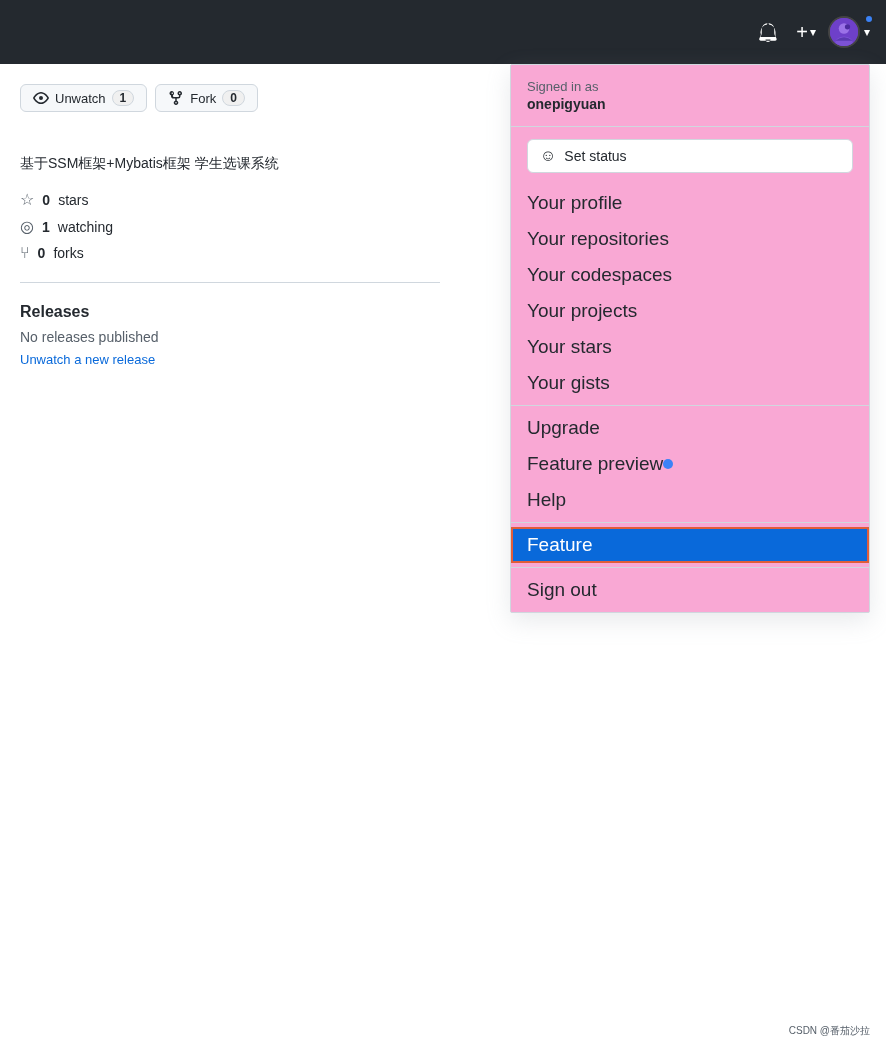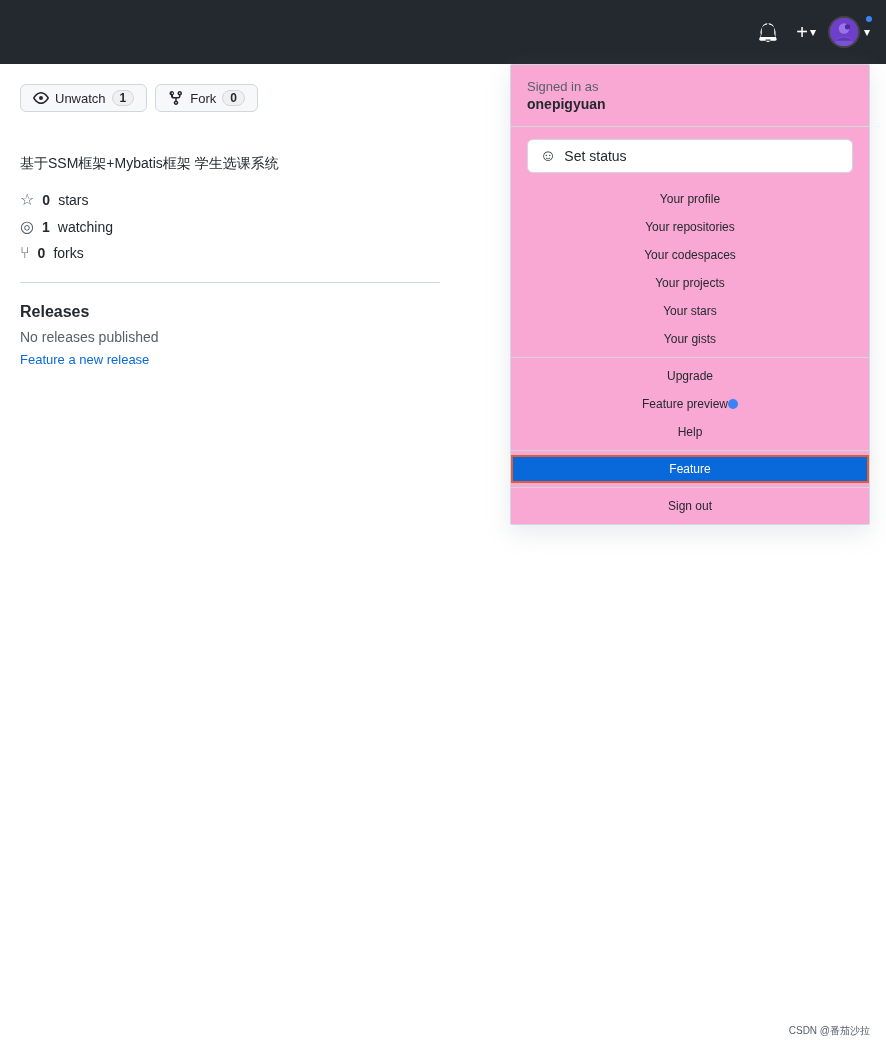--- a/index.html
+++ b/index.html
@@ -244,23 +244,23 @@
     }
 
     .dropdown-section {
       border-bottom: 1px solid #d0d7de;
       padding: 4px 0;
     }
 
     .dropdown-item {
       display: flex;
       align-items: center;
-      justify-content: center;
+      justify-content: flex-start;
       padding: 7px 16px;
-      font-size: 12px;
+      font-size: 19px;
       color: #24292f;
       cursor: pointer;
       text-decoration: none;
     }
 
     .dropdown-item.highlighted {
       background: #0969da;
       color: #ffffff;
       outline: 2px solid #e05d3a;
       outline-offset: -2px;
@@ -356,21 +356,21 @@
       <span class="stat-number">0</span>
       <span>forks</span>
     </div>
   </div>
 
   <div class="divider"></div>
 
   <div class="releases-section">
     <h3 class="releases-title">Releases</h3>
     <p class="releases-none">No releases published</p>
-    <a class="releases-link">Feature a new release</a>
+    <a class="releases-link">Unwatch a new release</a>
   </div>
 </div>
 
 <div class="dropdown-menu">
 
   <div class="dropdown-header">
     <div class="signed-in-as">Signed in as</div>
     <div class="username">onepigyuan</div>
   </div>
 

